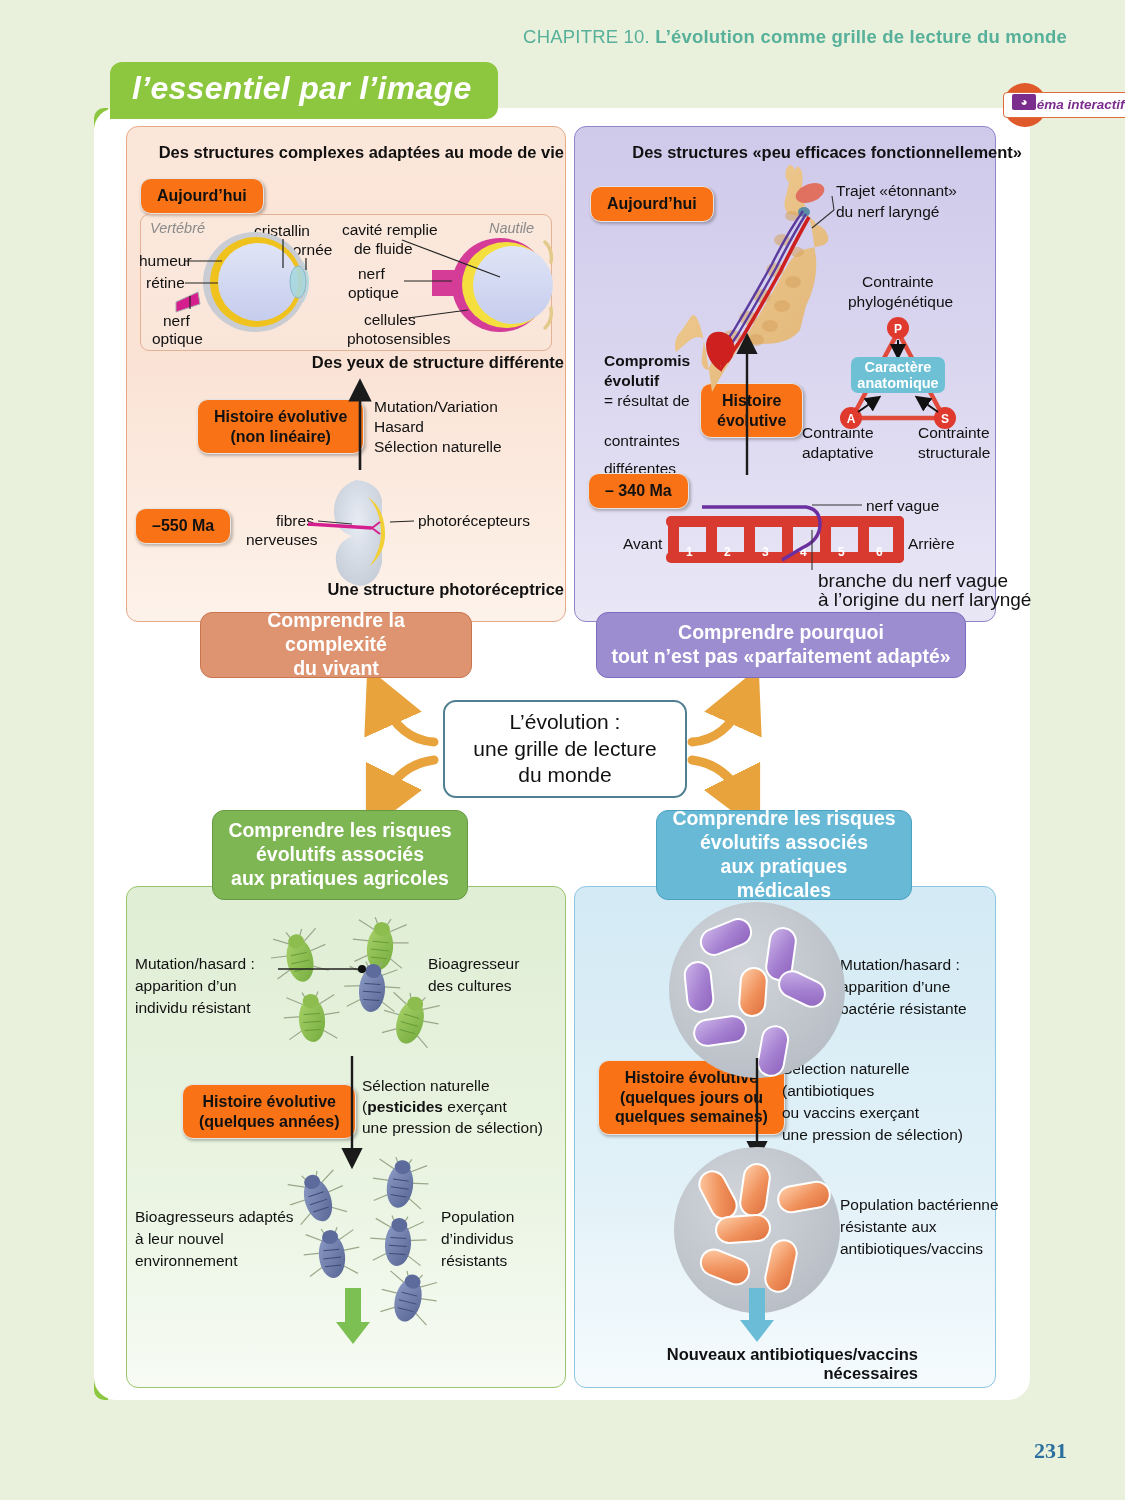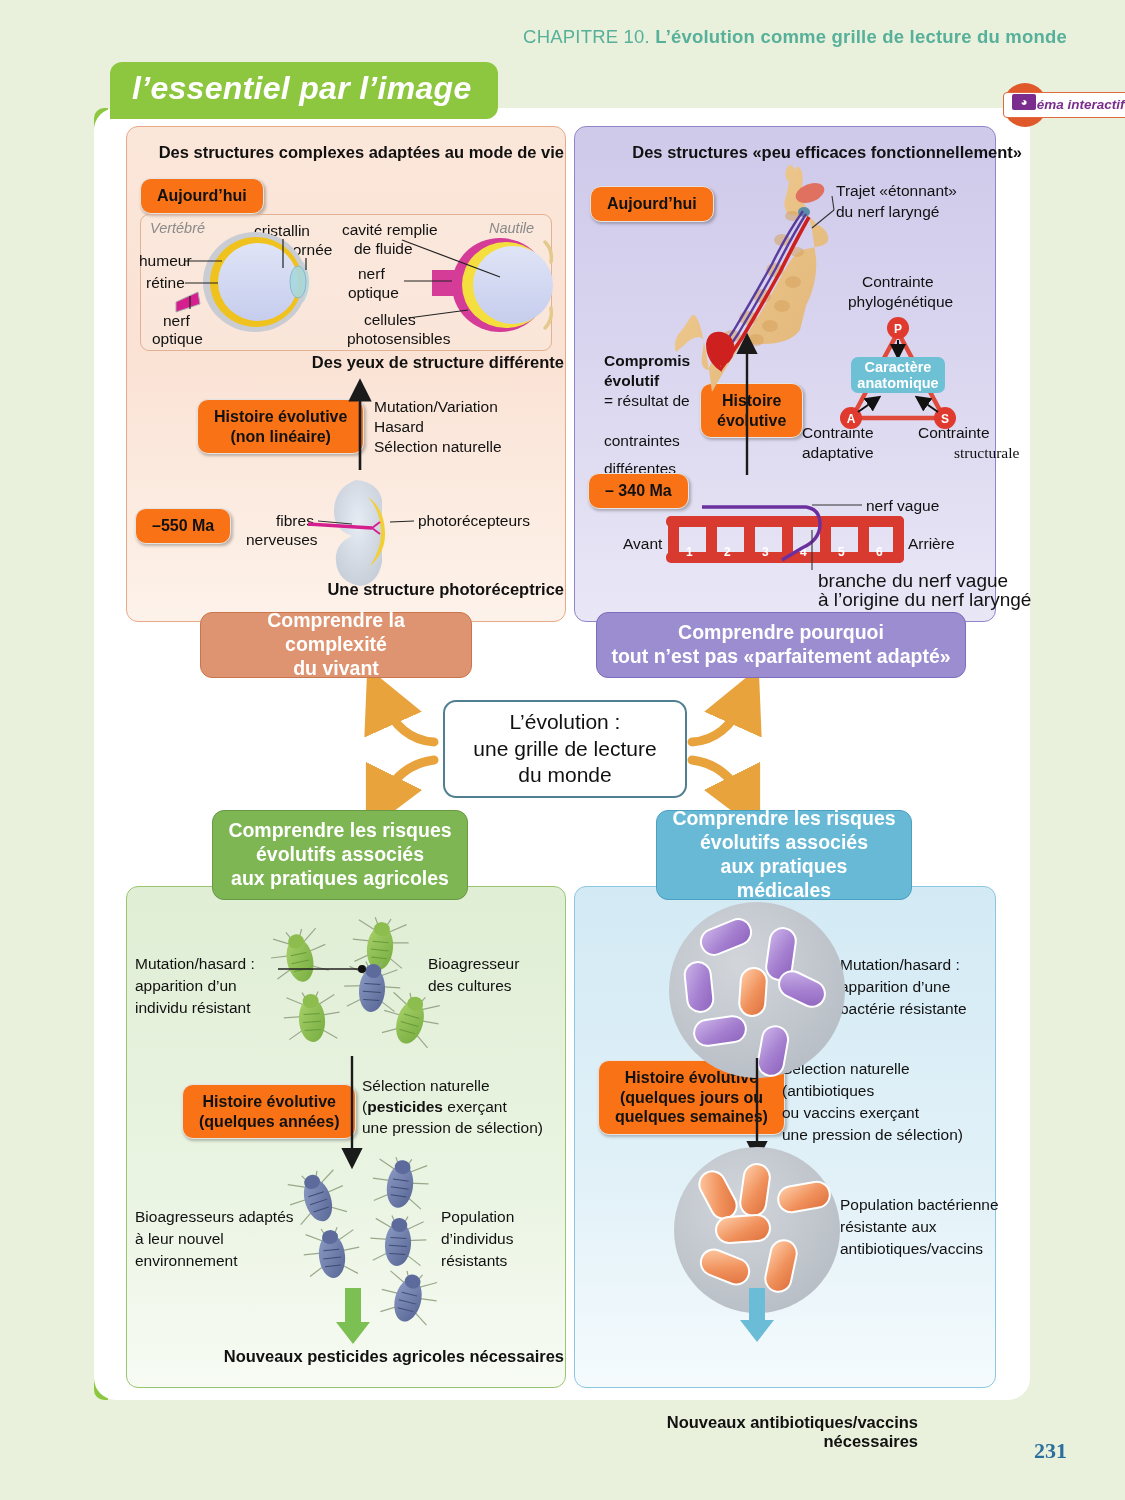--- a/index.html
+++ b/index.html
@@ -238,21 +238,21 @@
     <span>évolutive</span>
   </div>
 
   <div class="pill" style="left:588px;top:473px;">– 340 Ma</div>
 
   <div class="lbl" style="left:862px;top:273px;">Contrainte</div>
   <div class="lbl" style="left:848px;top:293px;">phylogénétique</div>
   <div class="lbl" style="left:802px;top:424px;">Contrainte</div>
   <div class="lbl" style="left:802px;top:444px;">adaptative</div>
   <div class="lbl" style="left:918px;top:424px;">Contrainte</div>
-  <div class="lbl" style="left:954px;top:444px;font-family:Liberation Serif, serif;">structurale</div>
+  <div class="lbl" style="left:918px;top:444px;">structurale</div>
 
   <div style="position:absolute;left:851px;top:357px;width:94px;height:36px;background:#6ec1d4;border-radius:7px;
        display:flex;flex-direction:column;align-items:center;justify-content:center;color:#fff;font-weight:bold;font-size:14.5px;line-height:1.12;z-index:4;">
     <span>Caractère</span>
     <span>anatomique</span>
   </div>
 
   <div class="lbl" style="left:866px;top:497px;">nerf vague</div>
   <div class="lbl" style="left:623px;top:535px;">Avant</div>
   <div class="lbl" style="left:908px;top:535px;">Arrière</div>
@@ -280,21 +280,20 @@
   <div class="lbl" style="left:362px;top:1119px;">une pression de sélection)</div>
 
   <div class="lbl" style="left:135px;top:1208px;">Bioagresseurs adaptés</div>
   <div class="lbl" style="left:135px;top:1230px;">à leur nouvel</div>
   <div class="lbl" style="left:135px;top:1252px;">environnement</div>
 
   <div class="lbl" style="left:441px;top:1208px;">Population</div>
   <div class="lbl" style="left:441px;top:1230px;">d’individus</div>
   <div class="lbl" style="left:441px;top:1252px;">résistants</div>
 
-  <div class="cap" style="left:126px;top:1347px;width:438px;">Nouveaux pesticides agricoles nécessaires</div>
 
   <div class="panel" id="panel-med"></div>
 
   <div class="lbl" style="left:840px;top:956px;">Mutation/hasard :</div>
   <div class="lbl" style="left:840px;top:978px;">apparition d’une</div>
   <div class="lbl" style="left:840px;top:1000px;">bactérie résistante</div>
 
   <div class="pill" style="left:598px;top:1060px;">
     <span>Histoire évolutive</span><br>
     <span>(quelques jours ou</span><br>
@@ -303,21 +302,21 @@
 
   <div class="lbl" style="left:782px;top:1060px;">Sélection naturelle</div>
   <div class="lbl" style="left:782px;top:1082px;">(antibiotiques</div>
   <div class="lbl" style="left:782px;top:1104px;">ou vaccins exerçant</div>
   <div class="lbl" style="left:782px;top:1126px;">une pression de sélection)</div>
 
   <div class="lbl" style="left:840px;top:1196px;">Population bactérienne</div>
   <div class="lbl" style="left:840px;top:1218px;">résistante aux</div>
   <div class="lbl" style="left:840px;top:1240px;">antibiotiques/vaccins</div>
 
-  <div class="cap" style="left:574px;top:1413px;width:344px;">Nouveaux antibiotiques/vaccins nécessaires</div>
+  <div class="cap" style="left:574px;top:1345px;width:344px;">Nouveaux antibiotiques/vaccins nécessaires</div>
 
   <div class="cbox" id="cbox-complex">
     <div><span>Comprendre la complexité</span><br><span>du vivant</span></div>
   </div>
   <div class="cbox" id="cbox-adapt">
     <div><span>Comprendre pourquoi</span><br><span>tout n’est pas «parfaitement adapté»</span></div>
   </div>
   <div class="cbox" id="cbox-agri">
     <div><span>Comprendre les risques</span><br><span>évolutifs associés</span><br><span>aux pratiques agricoles</span></div>
   </div>

